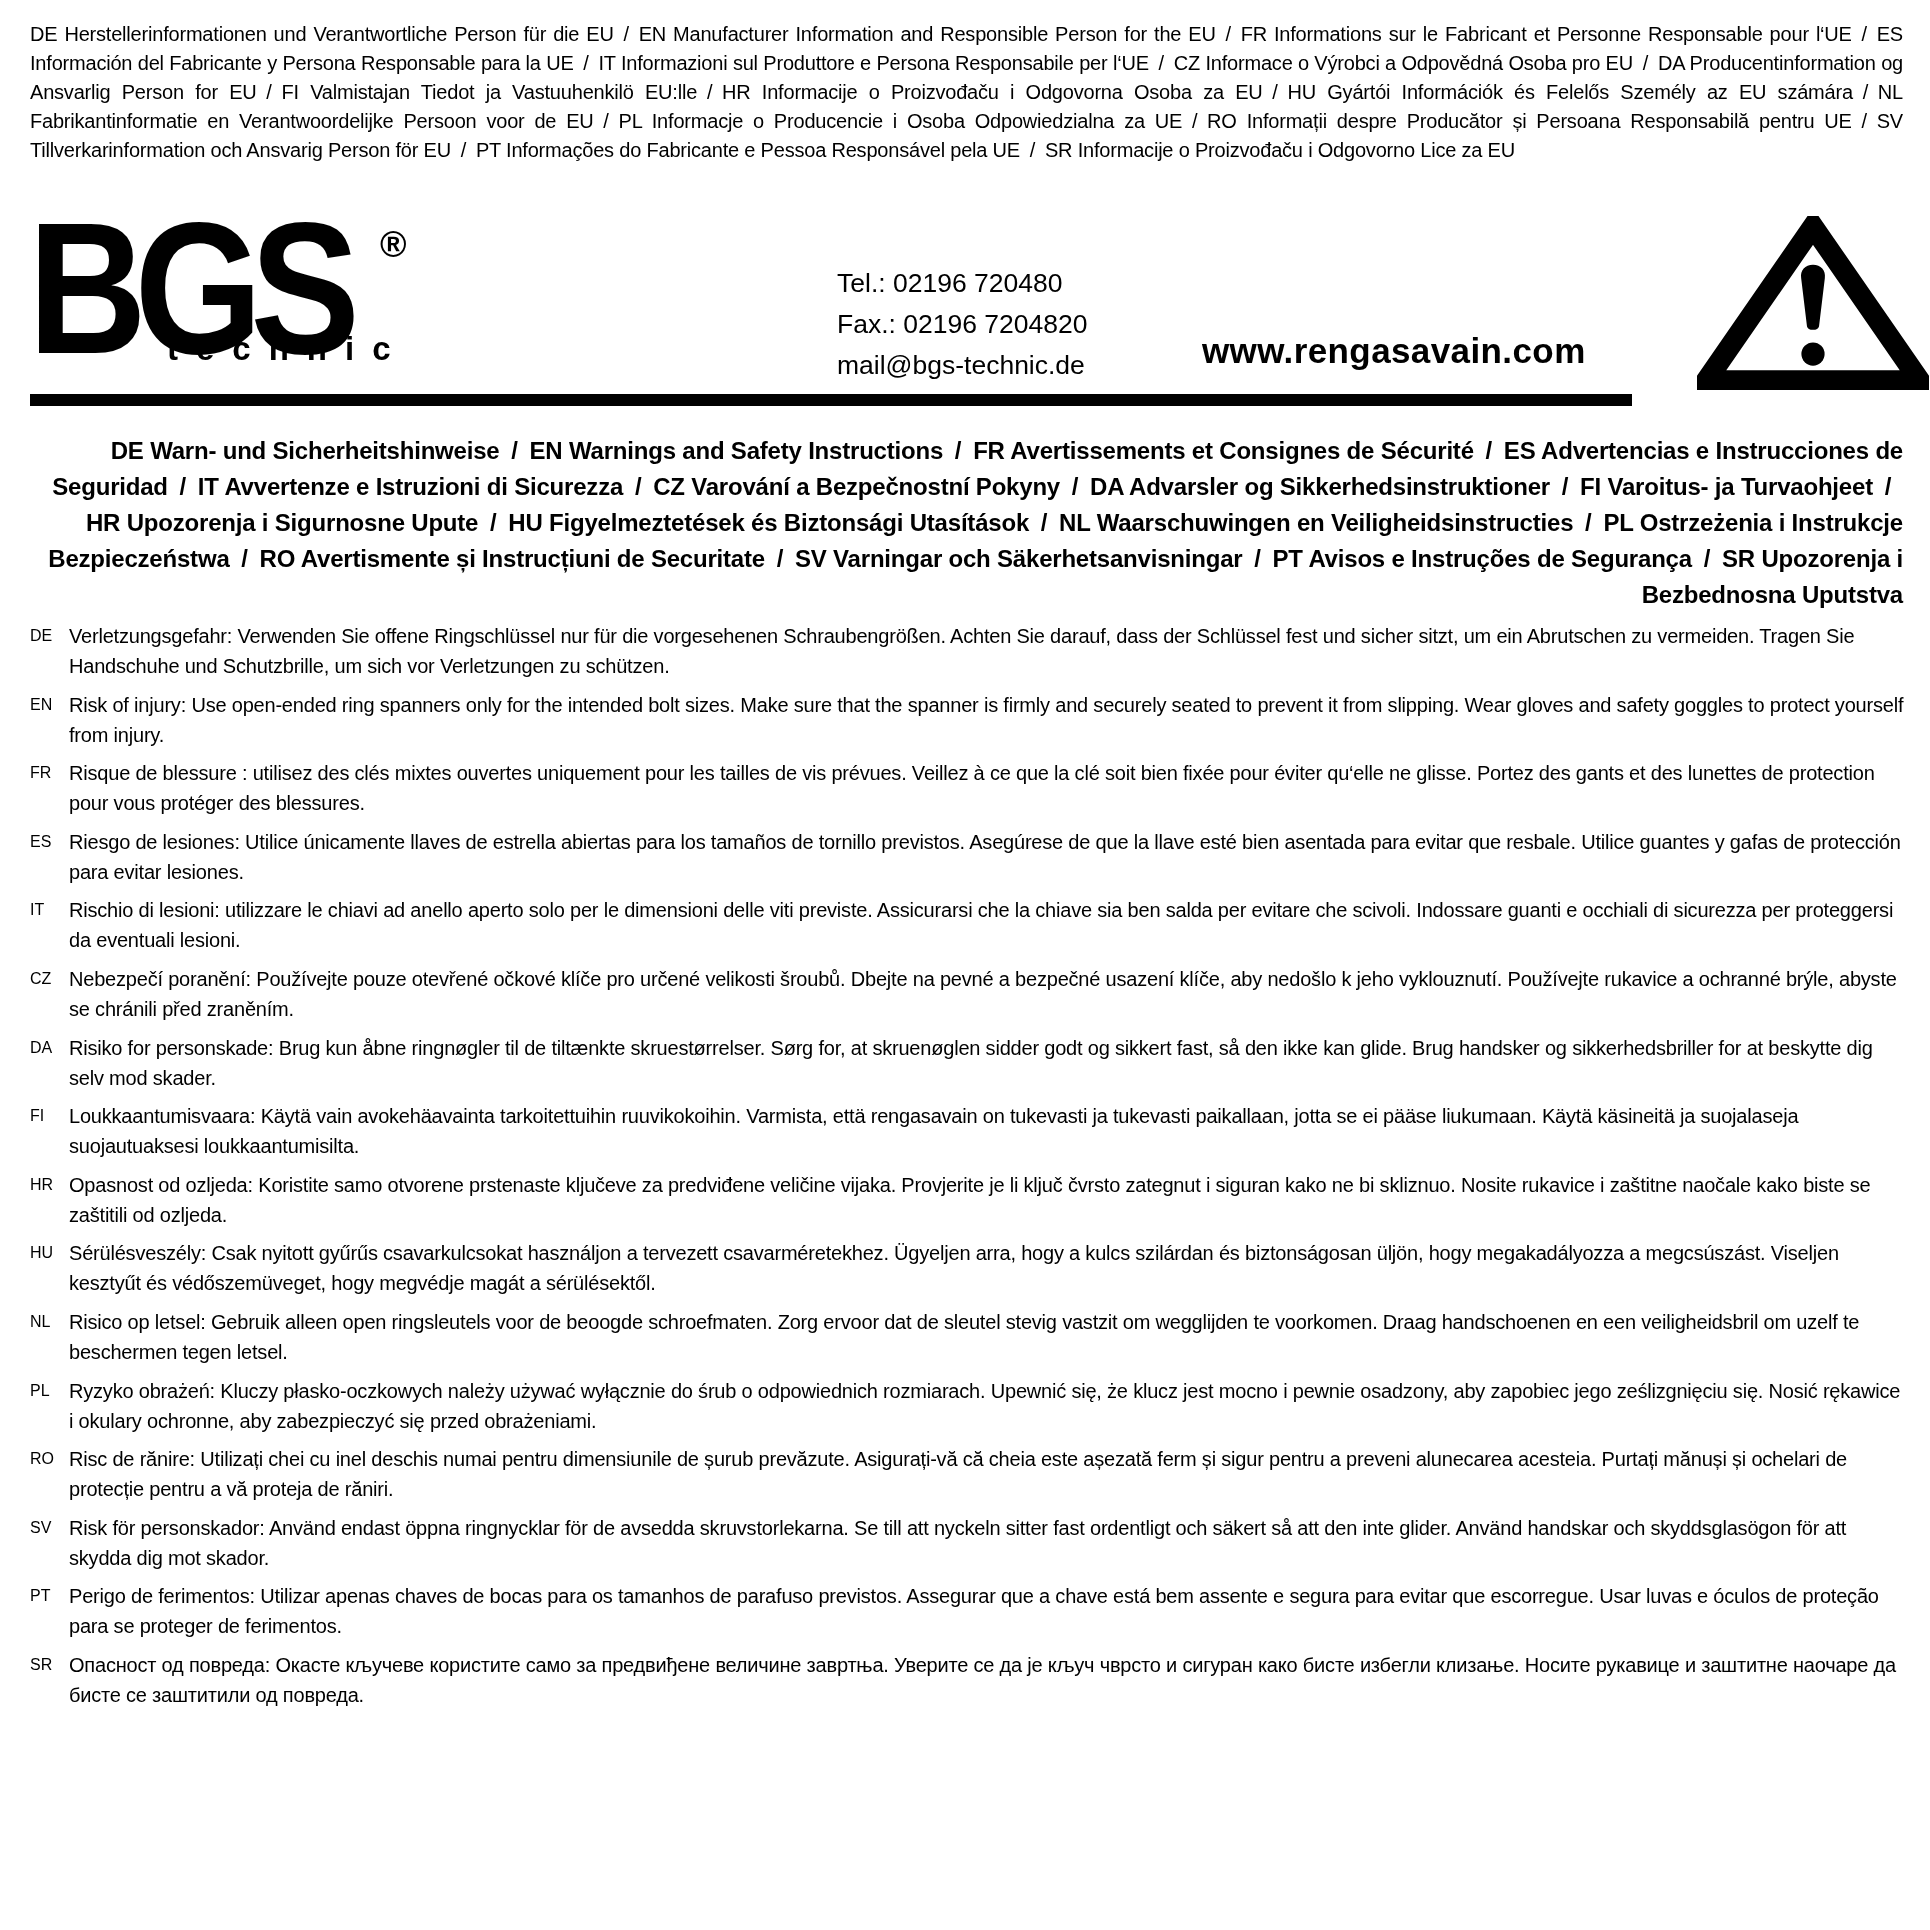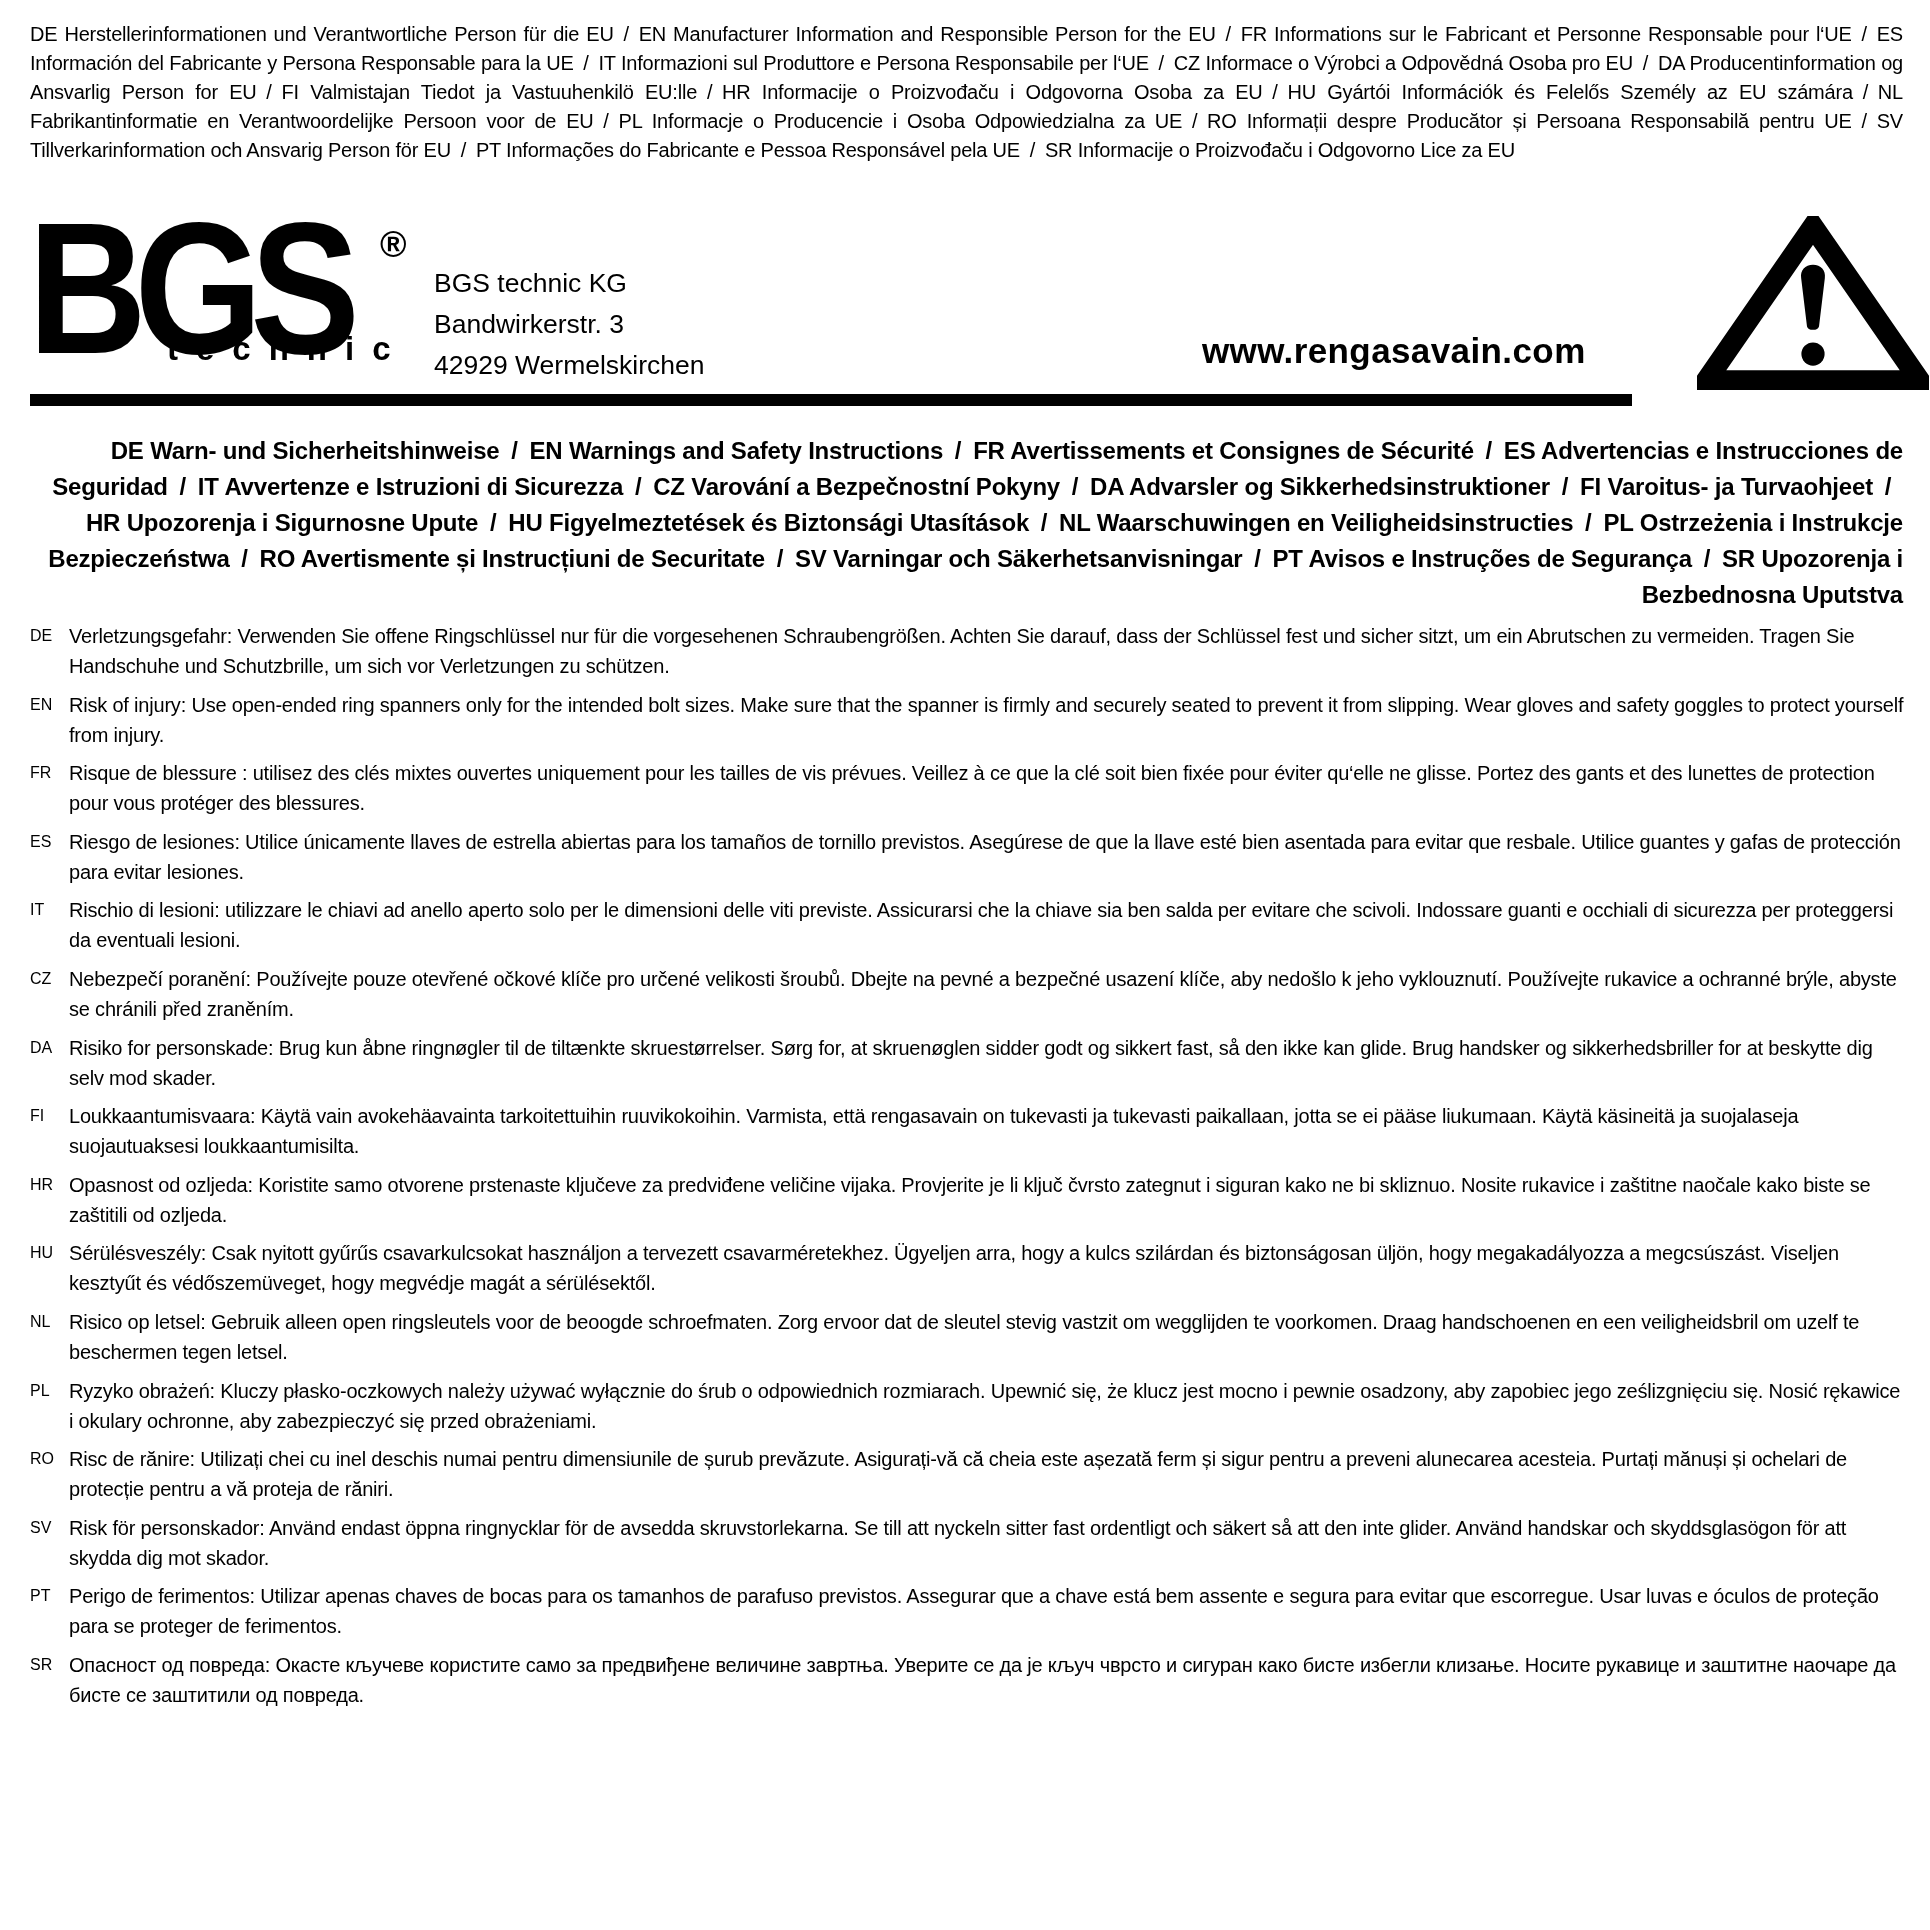--- a/index.html
+++ b/index.html
@@ -152,26 +152,26 @@
 <div class="page">
 
   <div class="manufacturer-info">DE Herstellerinformationen und Verantwortliche Person für die EU / EN Manufacturer Information and Responsible Person for the EU / FR Informations sur le Fabricant et Personne Responsable pour l‘UE / ES Información del Fabricante y Persona Responsable para la UE / IT Informazioni sul Produttore e Persona Responsabile per l‘UE / CZ Informace o Výrobci a Odpovědná Osoba pro EU / DA Producentinformation og Ansvarlig Person for EU / FI Valmistajan Tiedot ja Vastuuhenkilö EU:lle / HR Informacije o Proizvođaču i Odgovorna Osoba za EU / HU Gyártói Információk és Felelős Személy az EU számára / NL Fabrikantinformatie en Verantwoordelijke Persoon voor de EU / PL Informacje o Producencie i Osoba Odpowiedzialna za UE / RO Informații despre Producător și Persoana Responsabilă pentru UE / SV Tillverkarinformation och Ansvarig Person för EU / PT Informações do Fabricante e Pessoa Responsável pela UE / SR Informacije o Proizvođaču i Odgovorno Lice za EU</div>
 
   <div class="logo">
     <div class="logo-main">BGS</div>
     <div class="logo-reg">®</div>
     <div class="logo-sub">technic</div>
   </div>
 
-  <div class="address-block">
-    <div>BGS technic KG</div>
-    <div>Bandwirkerstr. 3</div>
-    <div>42929 Wermelskirchen</div>
+
+  <div class="contact-block">
+    <div>Tel.: 02196 720480</div>
+    <div>Fax.: 02196 7204820</div>
+    <div>mail@bgs-technic.de</div>
   </div>
-
 
   <div class="website">www.rengasavain.com</div>
 
   <div class="warning-triangle">
     <svg viewBox="0 0 100 75" xmlns="http://www.w3.org/2000/svg">
       <polygon points="50,4.5 96,71 4,71" fill="none" stroke="#000000" stroke-width="9" stroke-linejoin="miter"></polygon>
       <path d="M50 21 C53.4 21 55.6 23.4 55.1 26.8 L52.6 47.5 C52.3 49.6 47.7 49.6 47.4 47.5 L44.9 26.8 C44.4 23.4 46.6 21 50 21 Z" fill="#000000"></path>
       <circle cx="50" cy="59.5" r="5" fill="#000000"></circle>
     </svg>
   </div>

